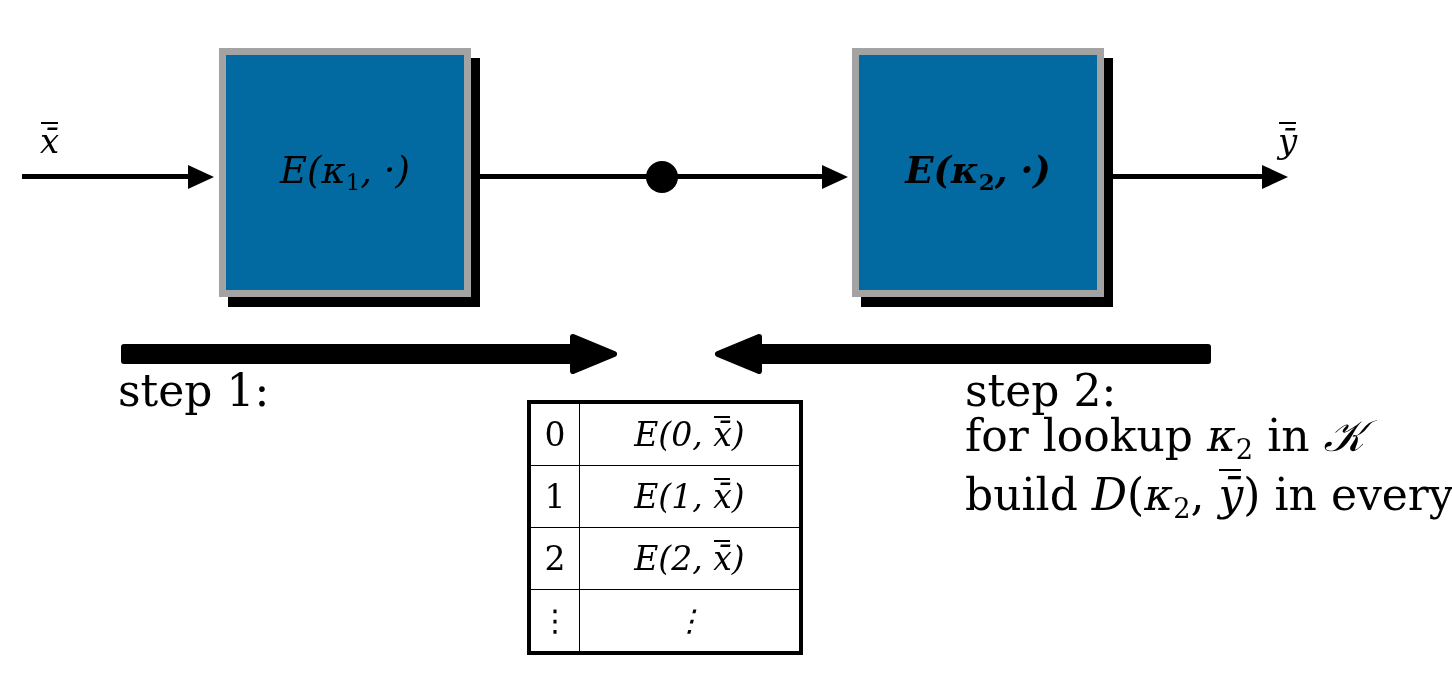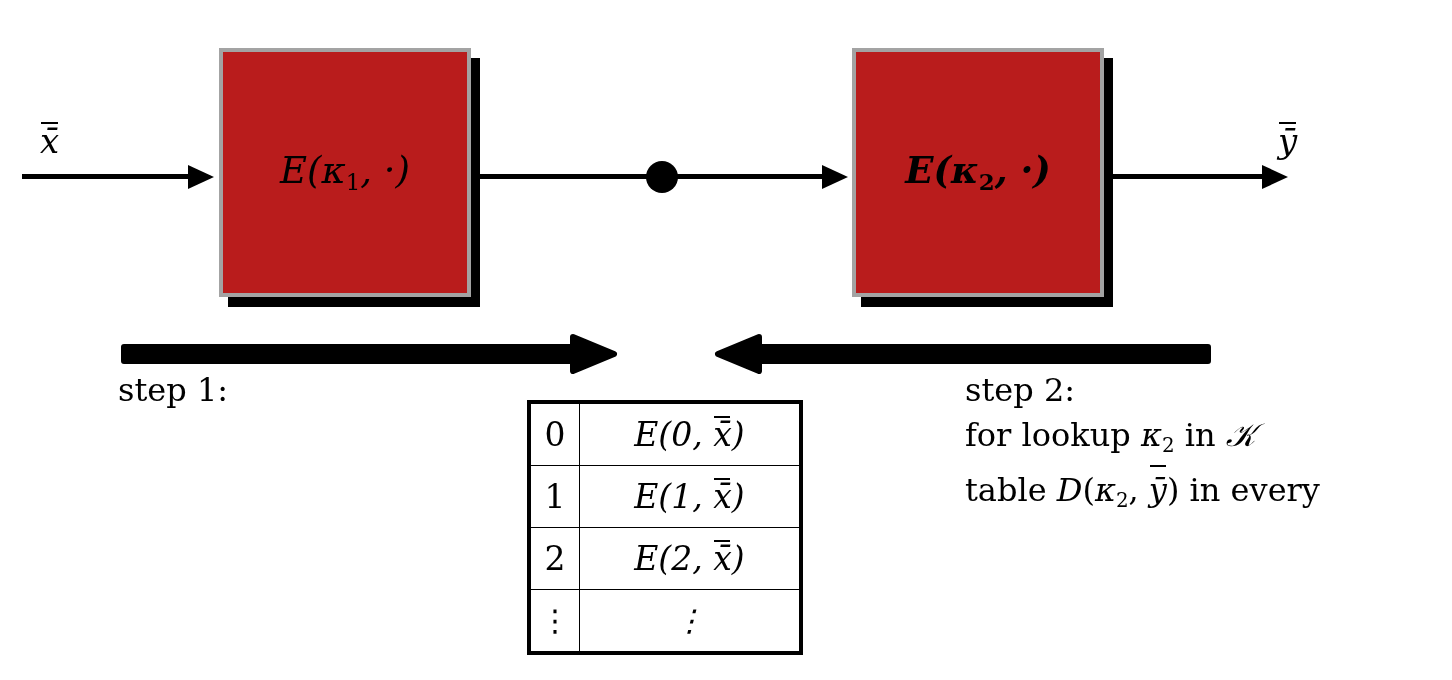--- a/index.html
+++ b/index.html
@@ -14,22 +14,22 @@
     background: #ffffff;
     font-family: "DejaVu Serif", "Liberation Serif", serif;
     color: #000000;
     overflow: hidden;
   }
 
   
   .cipher-box {
     position: absolute;
     box-sizing: border-box;
-    background: #b91c1c;
-    border: 4px solid #a3a3a3;
+    background: #0369a1;
+    border: 7px solid #a3a3a3;
     z-index: 3;
   }
   .cipher-box-shadow {
     position: absolute;
     background: #000000;
     z-index: 2;
   }
   .cipher-label {
     position: absolute;
     left: 0; right: 0;
@@ -87,21 +87,21 @@
 
   
   .step-arrow-svg {
     position: absolute;
     z-index: 4;
   }
 
   
   .step-text {
     position: absolute;
-    font-size: 32px;
+    font-size: 44px;
     line-height: 45px;
     white-space: nowrap;
     z-index: 5;
   }
   .step-text .mathline {
     font-style: italic;
   }
   .step-text .up { font-style: normal; }
   .step-text sub {
     font-size: 0.62em;
@@ -203,21 +203,21 @@
   <div class="step-text" style="left:118px; top:368px;">
     <div>step 1:</div>
   </div>
 
   <div class="step-text" style="left:965px; top:368px;">
     <div>step 2:</div>
     <div>
       <span>for lookup </span><span class="mathline">κ</span><sub>2</sub><span> in </span><span class="calK">𝒦</span>
     </div>
     <div>
-      <span>table </span><span class="mathline">D</span><span>(</span><span class="mathline">κ</span><sub>2</sub><span>, </span><span class="ovl">ȳ</span><span>)</span><span> in every</span>
+      <span>build </span><span class="mathline">D</span><span>(</span><span class="mathline">κ</span><sub>2</sub><span>, </span><span class="ovl">ȳ</span><span>)</span><span> in every</span>
     </div>
   </div>
 
   <table id="lookup-table" style="left:527px; top:400px;">
     <tbody>
       <tr>
         <td class="key-col">0</td>
         <td class="val-col"><span>E</span><span class="ovl-wrap">(0,&nbsp;<span class="ovl">x̄</span>)</span></td>
       </tr>
       <tr>

